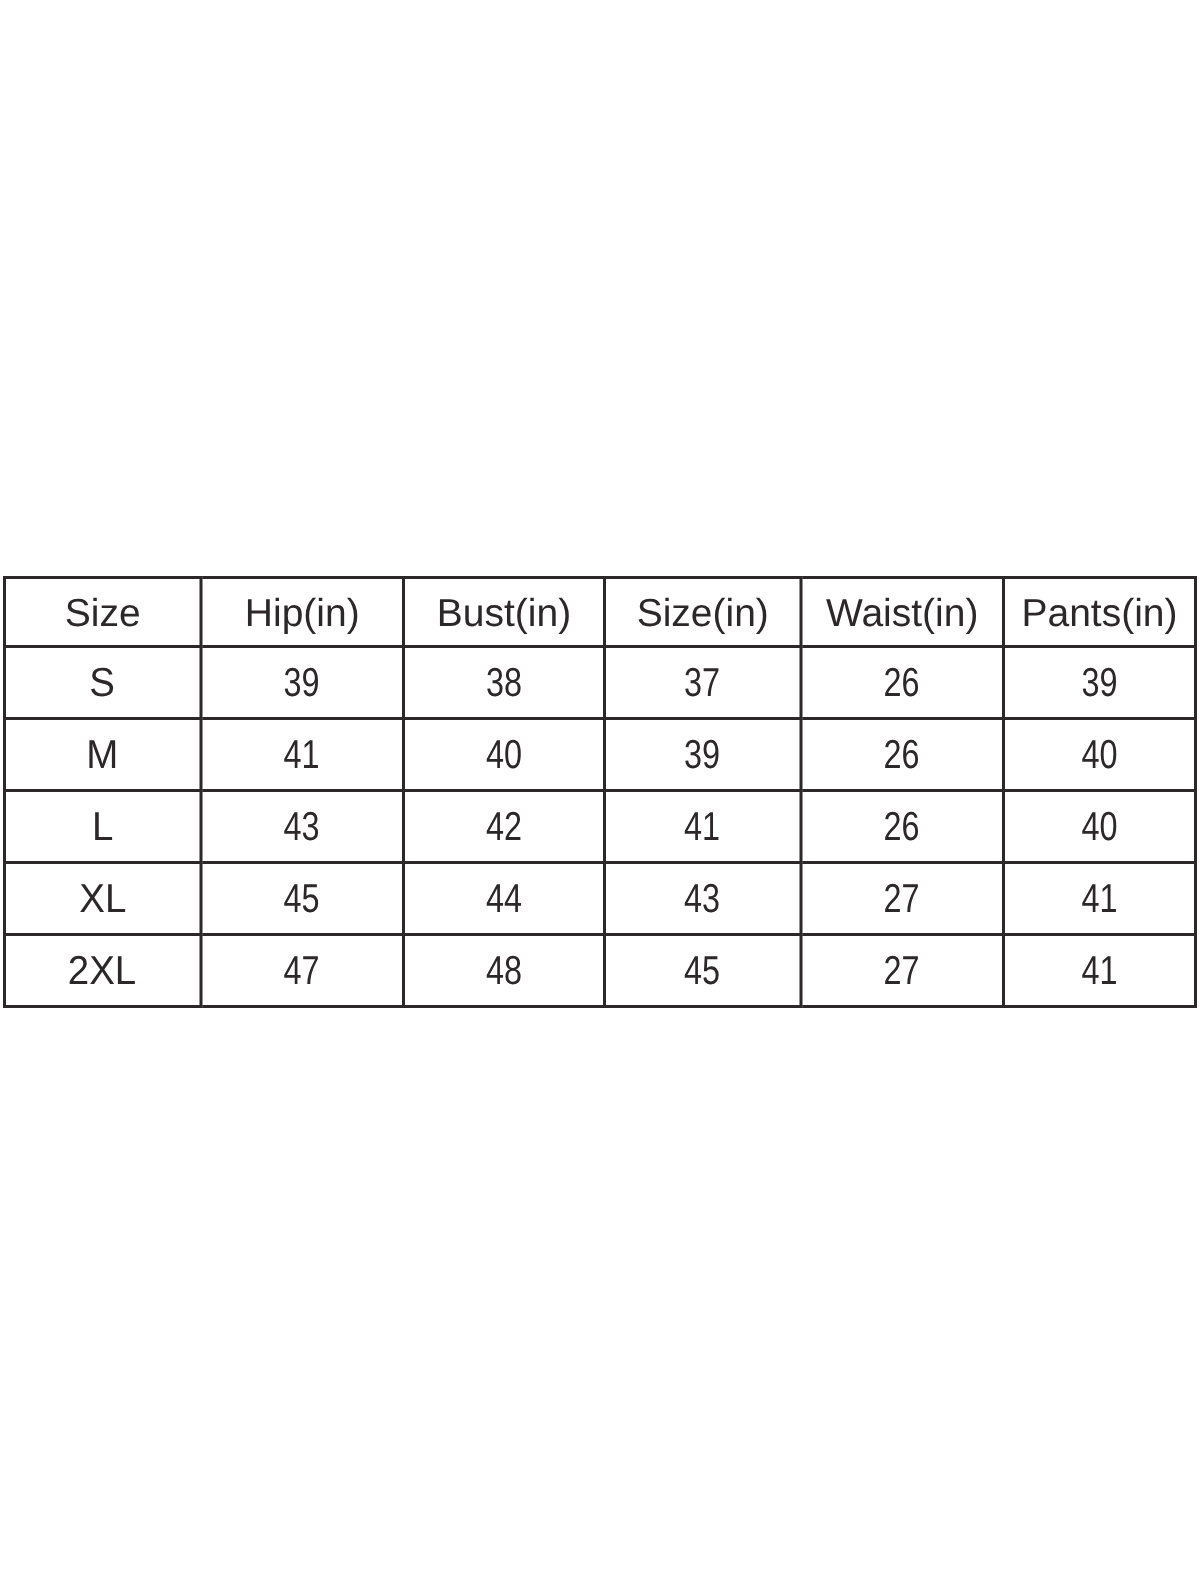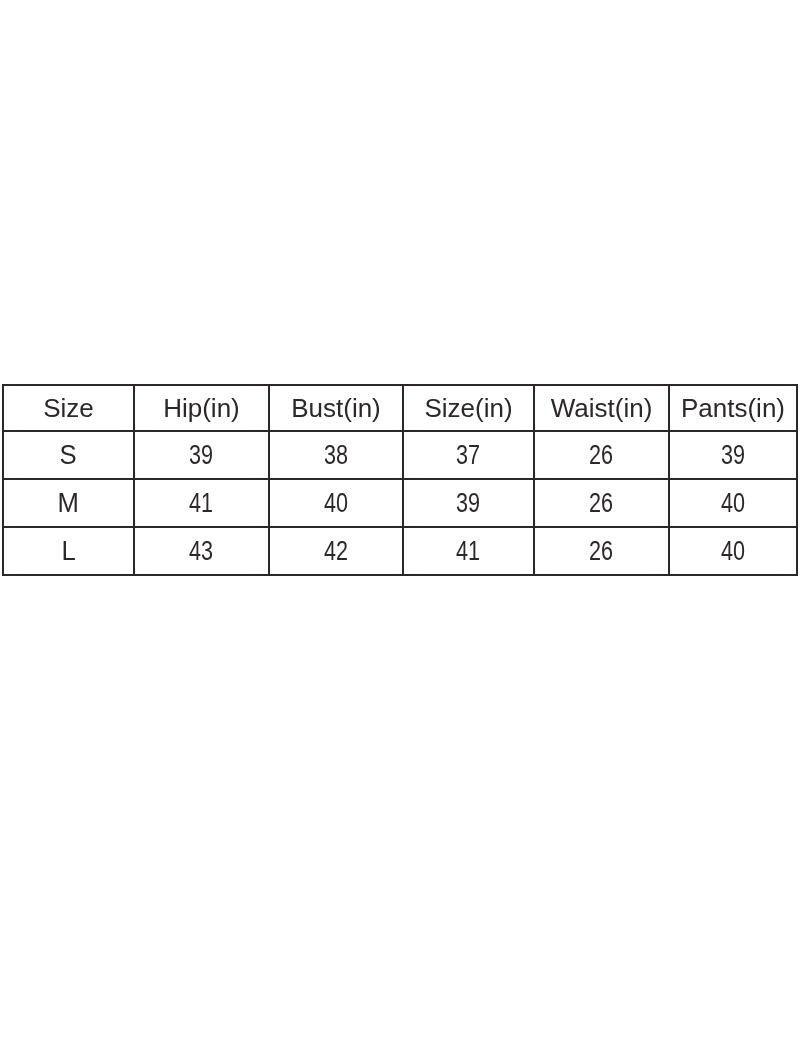--- a/index.html
+++ b/index.html
@@ -102,15 +102,31 @@
         <td><span class="cellval">40</span></td>
       </tr>
       <tr>
         <td class="size-col"><span class="cellval">L</span></td>
         <td><span class="cellval">43</span></td>
         <td><span class="cellval">42</span></td>
         <td><span class="cellval">41</span></td>
         <td><span class="cellval">26</span></td>
         <td><span class="cellval">40</span></td>
       </tr>
+      <tr>
+        <td class="size-col"><span class="cellval">XL</span></td>
+        <td><span class="cellval">45</span></td>
+        <td><span class="cellval">44</span></td>
+        <td><span class="cellval">43</span></td>
+        <td><span class="cellval">27</span></td>
+        <td><span class="cellval">41</span></td>
+      </tr>
+      <tr>
+        <td class="size-col"><span class="cellval">2XL</span></td>
+        <td><span class="cellval">47</span></td>
+        <td><span class="cellval">48</span></td>
+        <td><span class="cellval">45</span></td>
+        <td><span class="cellval">27</span></td>
+        <td><span class="cellval">41</span></td>
+      </tr>
     </tbody>
   </table>
 </div>
 
 </body></html>

